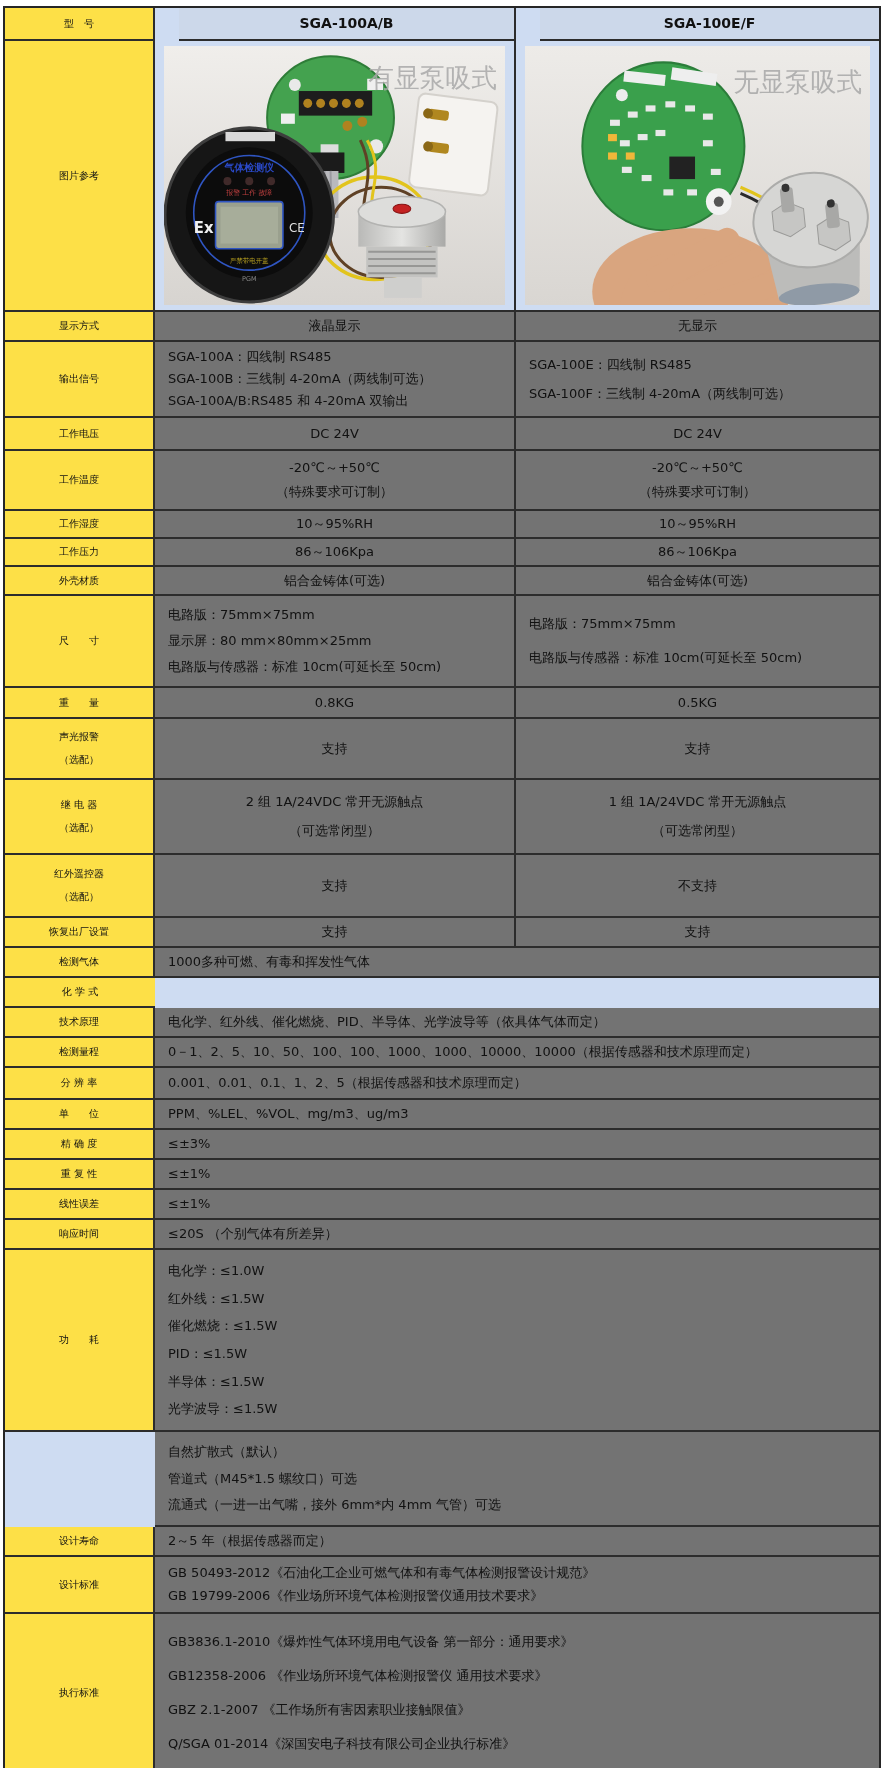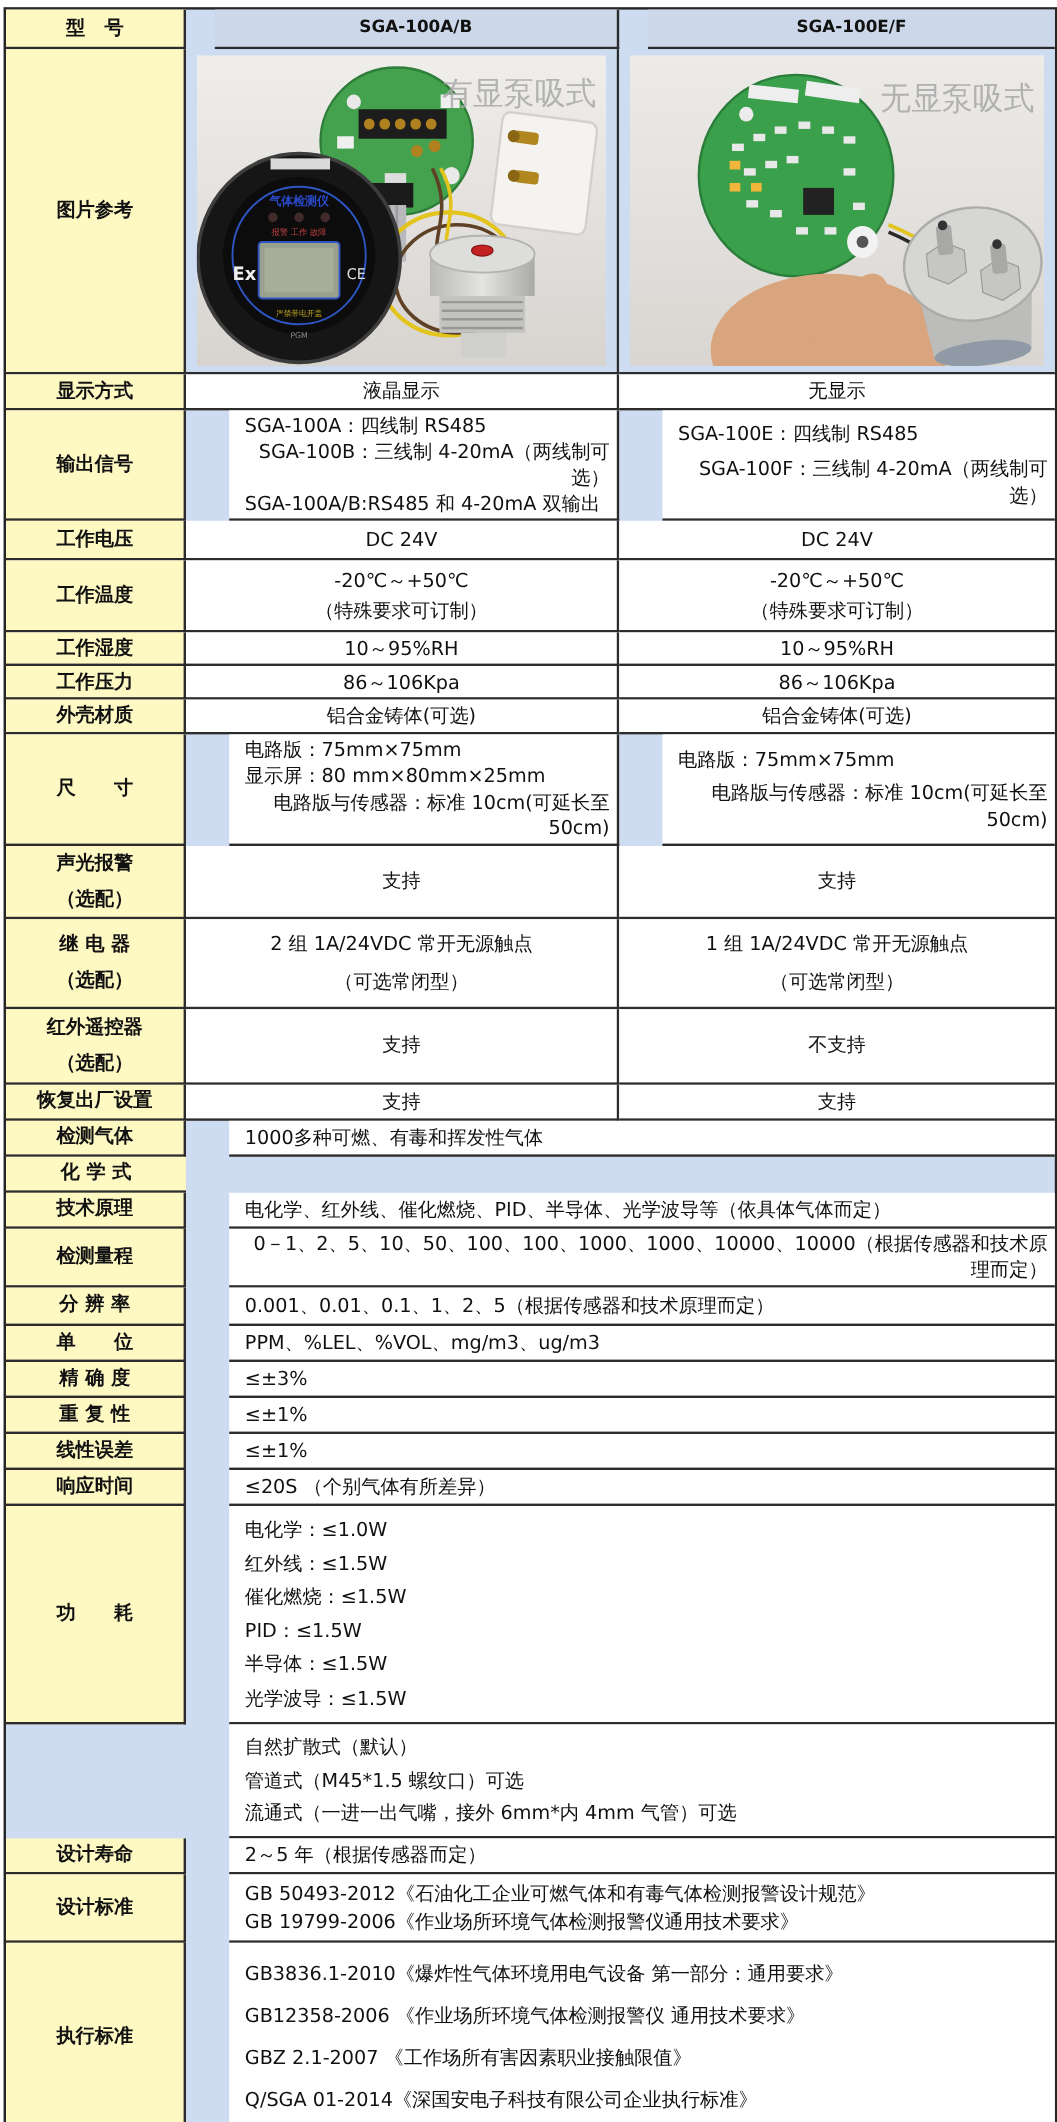--- a/index.html
+++ b/index.html
@@ -2,25 +2,25 @@
 <html><head>
 <meta charset="utf-8">
 <style>
   html,body{margin:0;padding:0;background:#ffffff;}
   body{font-family:"DejaVu Sans","Liberation Sans",sans-serif;color:#111;-webkit-font-smoothing:antialiased;}
   .tbl{width:874px;margin:6px 3px;border:2px solid #262626;display:block;background:#cedcf2;}
   .row{display:grid;grid-template-columns:150px 361px 1fr;}
   .c{border-right:2px solid #2c2c2c;border-bottom:2px solid #2c2c2c;box-sizing:border-box;min-width:0;}
   .row .c:last-child{border-right:none;}
   .row:last-child .c{border-bottom:none;}
-  .lc{background:#fef9c3;display:flex;flex-direction:column;align-items:center;justify-content:center;
-      font-weight:bold;font-size:16px;gap:9px;text-align:center;padding:2px 4px;}
-  .vc{background:#ffffff;font-size:16px;display:flex;flex-direction:column;justify-content:space-evenly;padding:2px 6px;}
+  .lc{background:#fde047;display:flex;flex-direction:column;align-items:center;justify-content:center;
+      font-weight:normal;font-size:10px;gap:9px;text-align:center;padding:2px 4px;}
+  .vc{background:#737373;font-size:13px;display:flex;flex-direction:column;justify-content:space-evenly;padding:2px 6px;}
   .vc.center{text-align:center;align-items:center;}
-  .vc.left{text-align:right;padding-left:13px;align-items:flex-start;margin-left:36px;}
+  .vc.left{text-align:right;padding-left:13px;align-items:flex-start;}
   .vc.span2{grid-column:2/4;}
   .hdr .vc{background:#ccd8ea;font-weight:bold;font-size:14px;text-align:center;align-items:center;margin-left:24px;}
   .photo-cell{background:#cedcf2;padding:5px 9px;display:flex;}
   .photo-cell svg{width:100%;height:100%;display:block;}
   .ln{line-height:1.35;}
 </style>
 </head>
 <body>
 
 <div class="tbl">
@@ -302,20 +302,31 @@
       <div class="ln">电路版：75mm×75mm</div>
         <div class="ln">显示屏：80 mm×80mm×25mm</div>
         <div class="ln">电路版与传感器：标准 10cm(可延长至 50cm)</div>
     </div>
     <div class="c vc left">
       <div class="ln">电路版：75mm×75mm</div>
         <div class="ln">电路版与传感器：标准 10cm(可延长至 50cm)</div>
     </div>
   </div>
 
+  <div class="row" style="min-height:31px">
+    <div class="c lc">
+        <span>重　　量</span>
+      </div>
+    <div class="c vc center">
+        <div class="ln">0.8KG</div>
+      </div>
+    <div class="c vc center">
+        <div class="ln">0.5KG</div>
+      </div>
+  </div>
 
   <div class="row" style="min-height:61px">
     <div class="c lc">
         <span>声光报警</span>
         <span>（选配）</span>
       </div>
     <div class="c vc center">
         <div class="ln">支持</div>
       </div>
     <div class="c vc center">

